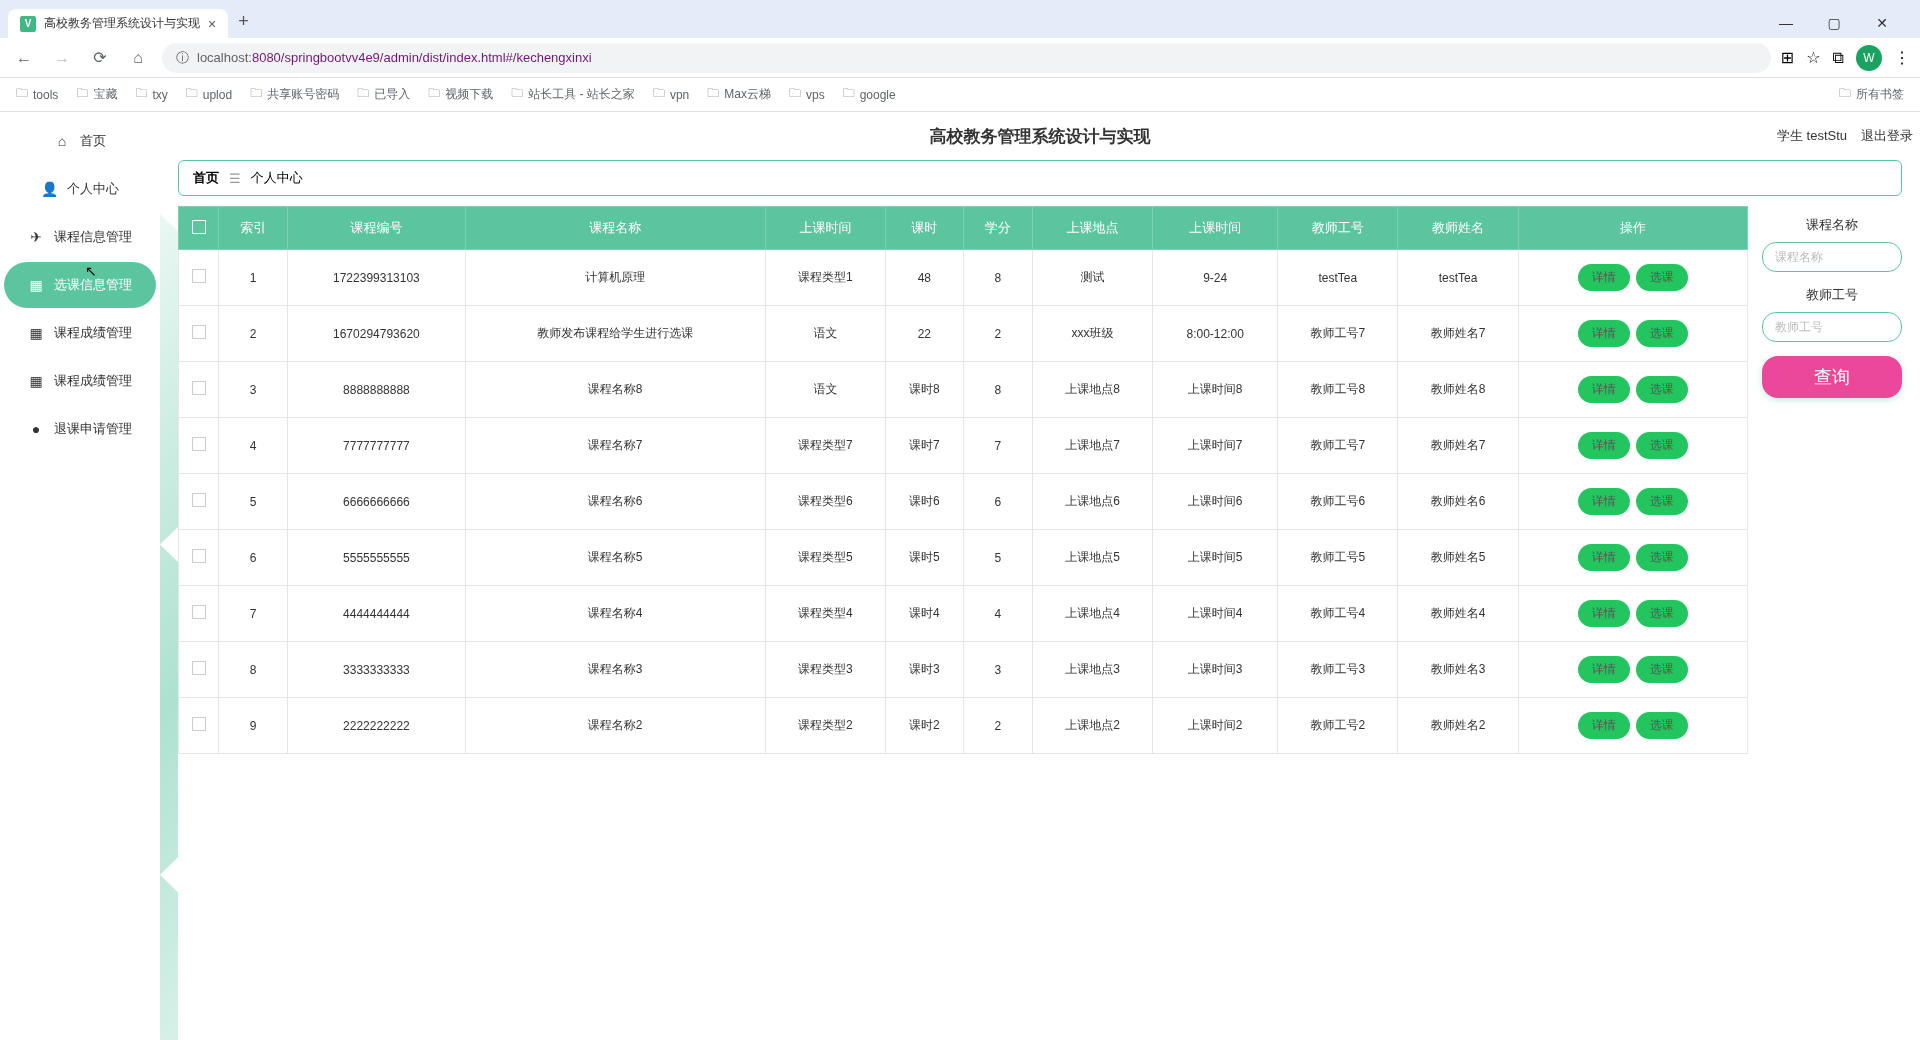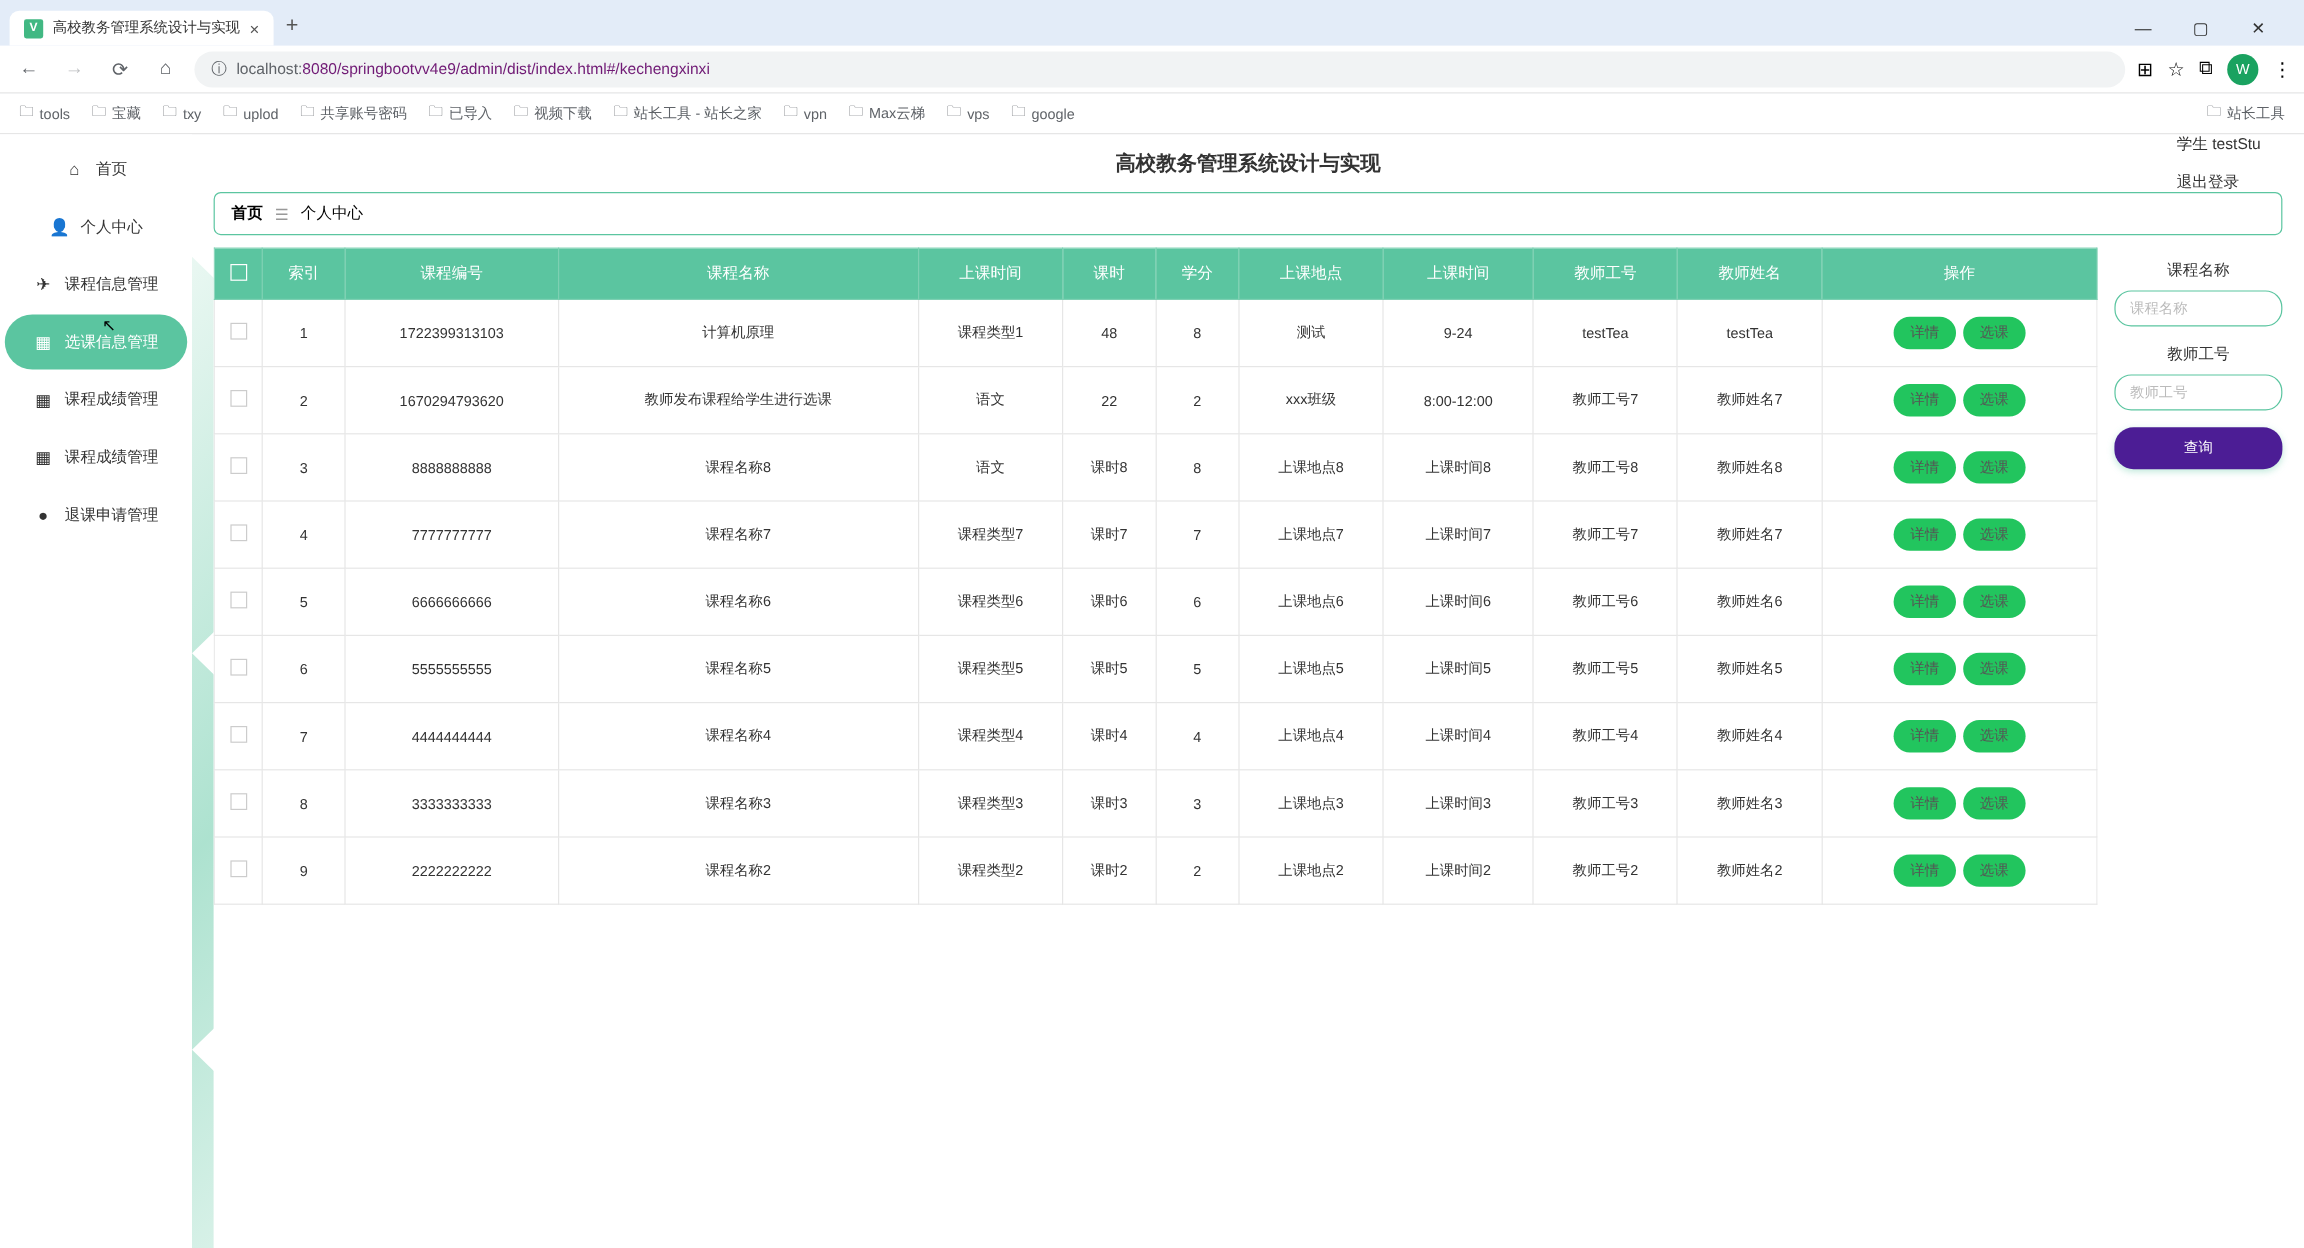--- a/index.html
+++ b/index.html
@@ -26,42 +26,42 @@
 
 
 .app { display: flex; height: calc(100vh - 112px); background: #fff; }
 .sidebar { width: 160px; background: #fff; padding-top: 4px;}
 .side-item { height: 46px; display: flex; align-items: center; justify-content: center; gap: 10px; font-size: 13px; color: #333; cursor: pointer; border-radius: 24px; margin: 2px 4px; }
 .side-item.active { background: #5bc5a0; color: #fff; }
 .side-item .icon { font-size: 14px; width: 16px; text-align: center; }
 
 .main { flex: 1; display: flex; flex-direction: column; position: relative; }
 .topbar { height: 48px; display: flex; align-items: center; justify-content: center; font-size: 17px; font-weight: bold; color: #333; position: relative; }
-.top-right { position: absolute; right: 36px; font-size: 13px; color: #333; font-weight: normal; display: flex; gap: 14px; flex-direction: column; }
+.top-right { position: absolute; right: 7px; font-size: 13px; color: #333; font-weight: normal; display: flex; gap: 14px; }
 .top-right span { cursor: pointer; }
 
 .breadcrumb-wrap { margin: 0 18px 10px; border: 1px solid #5bc5a0; border-radius: 6px; padding: 8px 14px; font-size: 13px; display: flex; align-items: center; gap: 10px; }
 .breadcrumb-wrap .home-link { font-weight: bold; }
 .breadcrumb-wrap .sep { color: #999; }
 
 .content-row { display: flex; flex: 1; padding: 0 18px; gap: 14px; overflow: hidden; }
 .decor-strip { position: absolute; left: 0; top: 102px; bottom: 0; width: 170px; background: linear-gradient(135deg, #d4f0e5 0%, #5bc5a0 50%, #d4f0e5 100%); z-index: 0; clip-path: polygon(0 0, 100% 20%, 0 40%, 100% 60%, 0 80%, 100% 100%, 0 100%); opacity: 0.5;}
 .table-wrap { flex: 1; overflow: auto; z-index: 1; background: #fff; }
 table { width: 100%; border-collapse: collapse; }
 th { background: #5bc5a0; color: #fff; font-size: 13px; font-weight: 500; padding: 12px 6px; border: 1px solid #7dd0b2; text-align: center; }
 td { border: 1px solid #e6e6e6; padding: 14px 6px; font-size: 12px; text-align: center; color: #333; background: #fff; }
 .chk { width: 14px; height: 14px; border: 1px solid #ccc; display: inline-block; background: #fff; }
 th .chk { border-color: #fff; background: transparent; }
 .pill-btn { display: inline-block; background: #22c55e; color: #555; border-radius: 14px; padding: 5px 14px; font-size: 12px; cursor: pointer; margin: 0 3px; }
 
 .filter-panel { width: 140px; padding-top: 10px; z-index: 1; }
 .filter-label { font-size: 13px; text-align: center; margin-bottom: 8px; color: #333; }
 .filter-input { width: 100%; border: 1px solid #5bc5a0; border-radius: 14px; padding: 7px 12px; font-size: 12px; margin-bottom: 14px; outline: none; background: #fff; }
 .filter-input::placeholder { color: #bbb; }
-.query-btn { width: 100%; background: #4c1d95; color: #fff; border: none; border-radius: 16px; padding: 9px; font-size: 12px; cursor: pointer; box-shadow: 0 2px 6px rgba(91,197,160,0.4); }
+.query-btn { width: 100%; background: #ec4899; color: #fff; border: none; border-radius: 16px; padding: 9px; font-size: 18px; cursor: pointer; box-shadow: 0 2px 6px rgba(91,197,160,0.4); }
 
 .cursor-overlay { position: absolute; left: 85px; top: 263px; z-index: 99; font-size: 14px; pointer-events: none; }
 </style>
 </head>
 <body>
 
 <div class="browser-chrome">
   <div class="tab-bar">
     <div class="tab">
       <span class="favicon">V</span>
@@ -136,21 +136,21 @@
       <div class="bm">
         <span class="folder">🗀</span>
         <span>vps</span>
       </div>
       <div class="bm">
         <span class="folder">🗀</span>
         <span>google</span>
       </div>
       <div style="margin-left:auto" class="bm">
         <span class="folder">🗀</span>
-        <span>站长工具</span>
+        <span>所有书签</span>
       </div>
   </div>
 </div>
 
 <div class="app">
   <div class="sidebar" id="sidebar">
       <div class="side-item">
         <span class="icon">⌂</span>
         <span>首页</span>
       </div>

